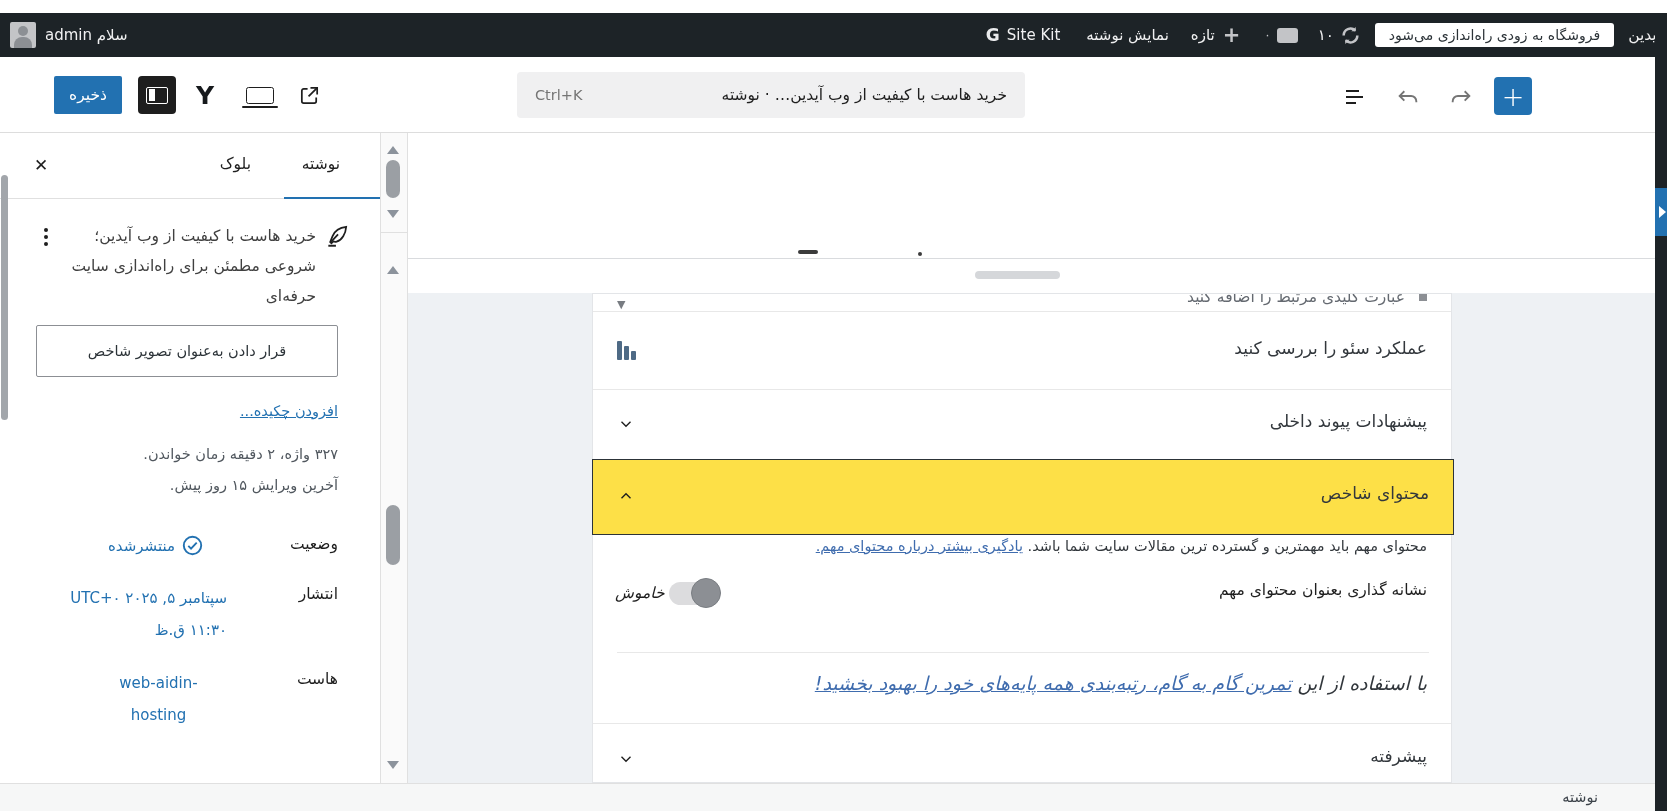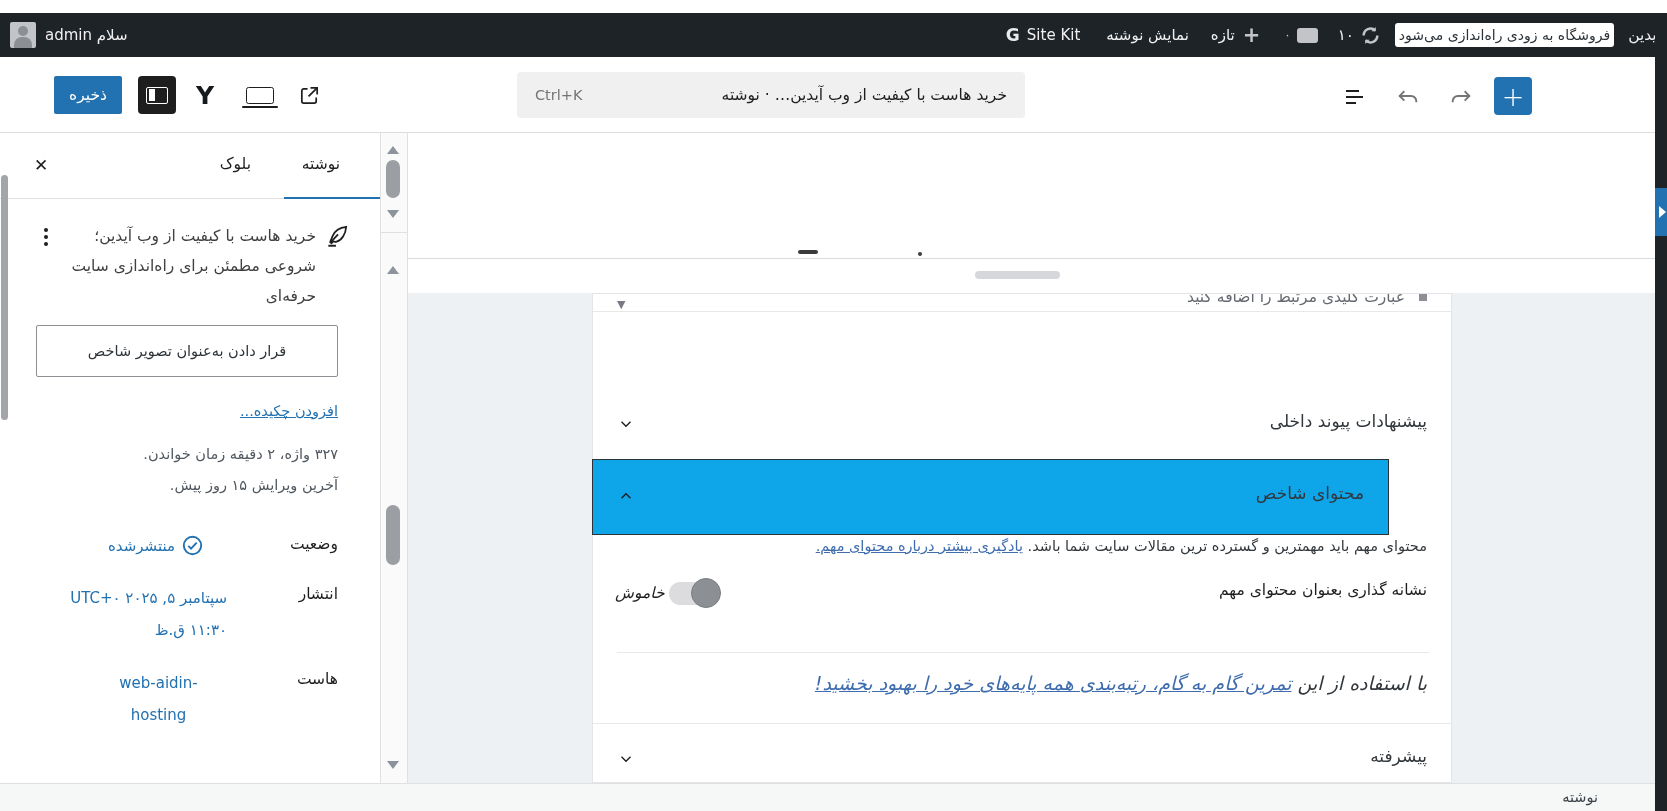--- a/index.html
+++ b/index.html
@@ -11,21 +11,21 @@
   .howdy{left:10px;top:0;height:44px;display:flex;align-items:center;gap:9px;}
   .avatar{width:26px;height:26px;background:#c3c4c7;border-radius:2px;position:relative;overflow:hidden;}
   .avatar:before{content:"";position:absolute;left:8px;top:4px;width:10px;height:10px;border-radius:50%;background:#8c8f94;}
   .avatar:after{content:"";position:absolute;left:4px;top:15px;width:18px;height:12px;border-radius:8px 8px 0 0;background:#8c8f94;}
   .ab-right{right:6px;top:0;height:44px;display:flex;align-items:center;}
   .ab-item{display:flex;align-items:center;white-space:nowrap;color:#f0f0f1;}
   .glogo{font-weight:bold;font-size:17px;color:#e9eaec;margin-right:7px;}
   .bubble{width:21px;height:15px;background:#c3c4c7;border-radius:3px;position:relative;}
   .bubble:after{content:"";position:absolute;left:3px;bottom:-5px;border:5px solid transparent;border-top-color:#c3c4c7;border-left-width:2px;border-right-width:2px;}
   .plusg{font-size:21px;font-weight:bold;color:#c3c4c7;line-height:1;}
-  .notice-badge{background:#fff;color:#2c3338;border-radius:3px;padding:3px 4px;font-size:14px;line-height:1.3;}
+  .notice-badge{background:#fff;color:#2c3338;border-radius:3px;padding:3px 14px;font-size:14px;line-height:1.3;}
   
   .toolbar{left:0;top:57px;width:1667px;height:76px;background:#fff;border-bottom:1px solid #ddd;box-sizing:border-box;}
   .kebab{display:flex;flex-direction:column;gap:3px;align-items:center;}
   .kebab i{width:4px;height:4px;border-radius:50%;background:#1e1e1e;}
   .save-btn{left:54px;top:76px;width:68px;height:38px;background:#2271b1;color:#fff;border:none;border-radius:2px;
             font-size:15.5px;font-family:inherit;display:flex;align-items:center;justify-content:center;cursor:pointer;}
   .panel-toggle{left:138px;top:76px;width:38px;height:38px;background:#1e1e1e;border-radius:4px;display:flex;align-items:center;justify-content:center;}
   .pt-icon{width:20px;height:15px;border:1.5px solid #fff;border-radius:2px;position:relative;}
   .pt-icon:before{content:"";position:absolute;left:1.5px;top:1.5px;bottom:1.5px;width:6px;background:#fff;}
   .yoast-y{font-size:25px;font-weight:bold;color:#16191c;line-height:1;position:relative;}
@@ -57,21 +57,21 @@
   .pagescroll{left:1px;top:175px;width:7px;height:245px;border-radius:4px;background:#a2a6ab;}
   
   .canvas{left:408px;top:133px;width:1247px;height:160px;background:#fff;}
   .canvas-divider{left:0;top:125px;width:100%;height:1px;background:#d9dbde;}
   .drag-pill{left:567px;top:138px;width:85px;height:8px;border-radius:4px;background:#d5d7da;}
   .metapane{left:408px;top:293px;width:1247px;height:490px;background:#eef1f4;}
   .ybox{left:592px;top:293px;width:860px;height:490px;background:#fff;border:1px solid #e3e5e8;box-sizing:border-box;}
   .yrow-text{right:24px;font-size:17px;color:#32373c;}
   .chev{left:24px;}
   .rowline{left:0;width:100%;height:1px;background:#e8e8e8;}
-  .focusrow{left:-1px;top:165px;width:797px;height:76px;border:1.5px solid #2c3338;background:#0ea5e9;box-sizing:border-box;}
+  .focusrow{left:-1px;top:165px;width:862px;height:76px;border:1.5px solid #2c3338;background:#fde047;box-sizing:border-box;}
   .desc-line{right:24px;top:244px;width:812px;text-align:right;font-size:14.5px;color:#32373c;}
   .plink{color:#3f6cae;text-decoration:underline;}
   .toggle-label{right:24px;top:287px;font-size:15.5px;color:#1e1e1e;}
   .toggle-track{left:76px;top:288px;width:46px;height:23px;border-radius:12px;background:#dcdcde;}
   .toggle-knob{left:98px;top:284px;width:30px;height:30px;border-radius:50%;background:#8c8f94;border:1px solid #797d82;box-sizing:border-box;}
   .toggle-state{left:22px;top:290px;font-size:15.5px;font-style:italic;color:#1e1e1e;}
   .tipline{right:24px;top:378px;width:812px;font-size:19px;font-style:italic;color:#32373c;}
   .chart-icon{display:flex;align-items:flex-end;gap:2.5px;}
   .chart-icon i{width:4.5px;background:#4e6a85;border-radius:1px;}
   
@@ -191,20 +191,28 @@
   <div class="abs ybox" dir="rtl">
 
     <div class="abs" style="left:0;top:0;width:100%;height:18px;overflow:hidden;border-bottom:1px solid #e8e8e8;box-sizing:border-box;">
       <div class="abs" style="left:0;top:-14px;width:100%;height:34px;line-height:34px;">
         <span class="abs" style="right:46px;font-size:15.5px;color:#646970;">عبارت کلیدی مرتبط را اضافه کنید</span>
         <span class="abs" style="right:24px;top:13px;width:8px;height:8px;background:#8c8f94;"></span>
         <span class="abs chev" style="top:8px;font-size:11px;color:#787c82;">▼</span>
       </div>
     </div>
 
+    <div class="abs" style="left:0;top:18px;width:100%;height:78px;border-bottom:1px solid #e8e8e8;box-sizing:border-box;">
+      <span class="abs yrow-text" style="top:26px;">عملکرد سئو را بررسی کنید</span>
+      <span class="abs chev chart-icon" style="top:29px;">
+        <i style="height:9px;"></i>
+          <i style="height:14px;"></i>
+          <i style="height:19px;"></i>
+      </span>
+    </div>
 
     <div class="abs" style="left:0;top:96px;width:100%;height:70px;box-sizing:border-box;">
       <span class="abs yrow-text" style="top:21px;">پیشنهادات پیوند داخلی</span>
       <svg class="abs chev" style="top:25px;" width="18" height="18" viewBox="0 0 24 24">
         <path d="M6 9l6 6 6-6" fill="none" stroke="#1e1e1e" stroke-width="1.8"></path>
       </svg>
     </div>
 
     <div class="abs focusrow">
       <span class="abs yrow-text" style="top:23px;">محتوای شاخص</span>

